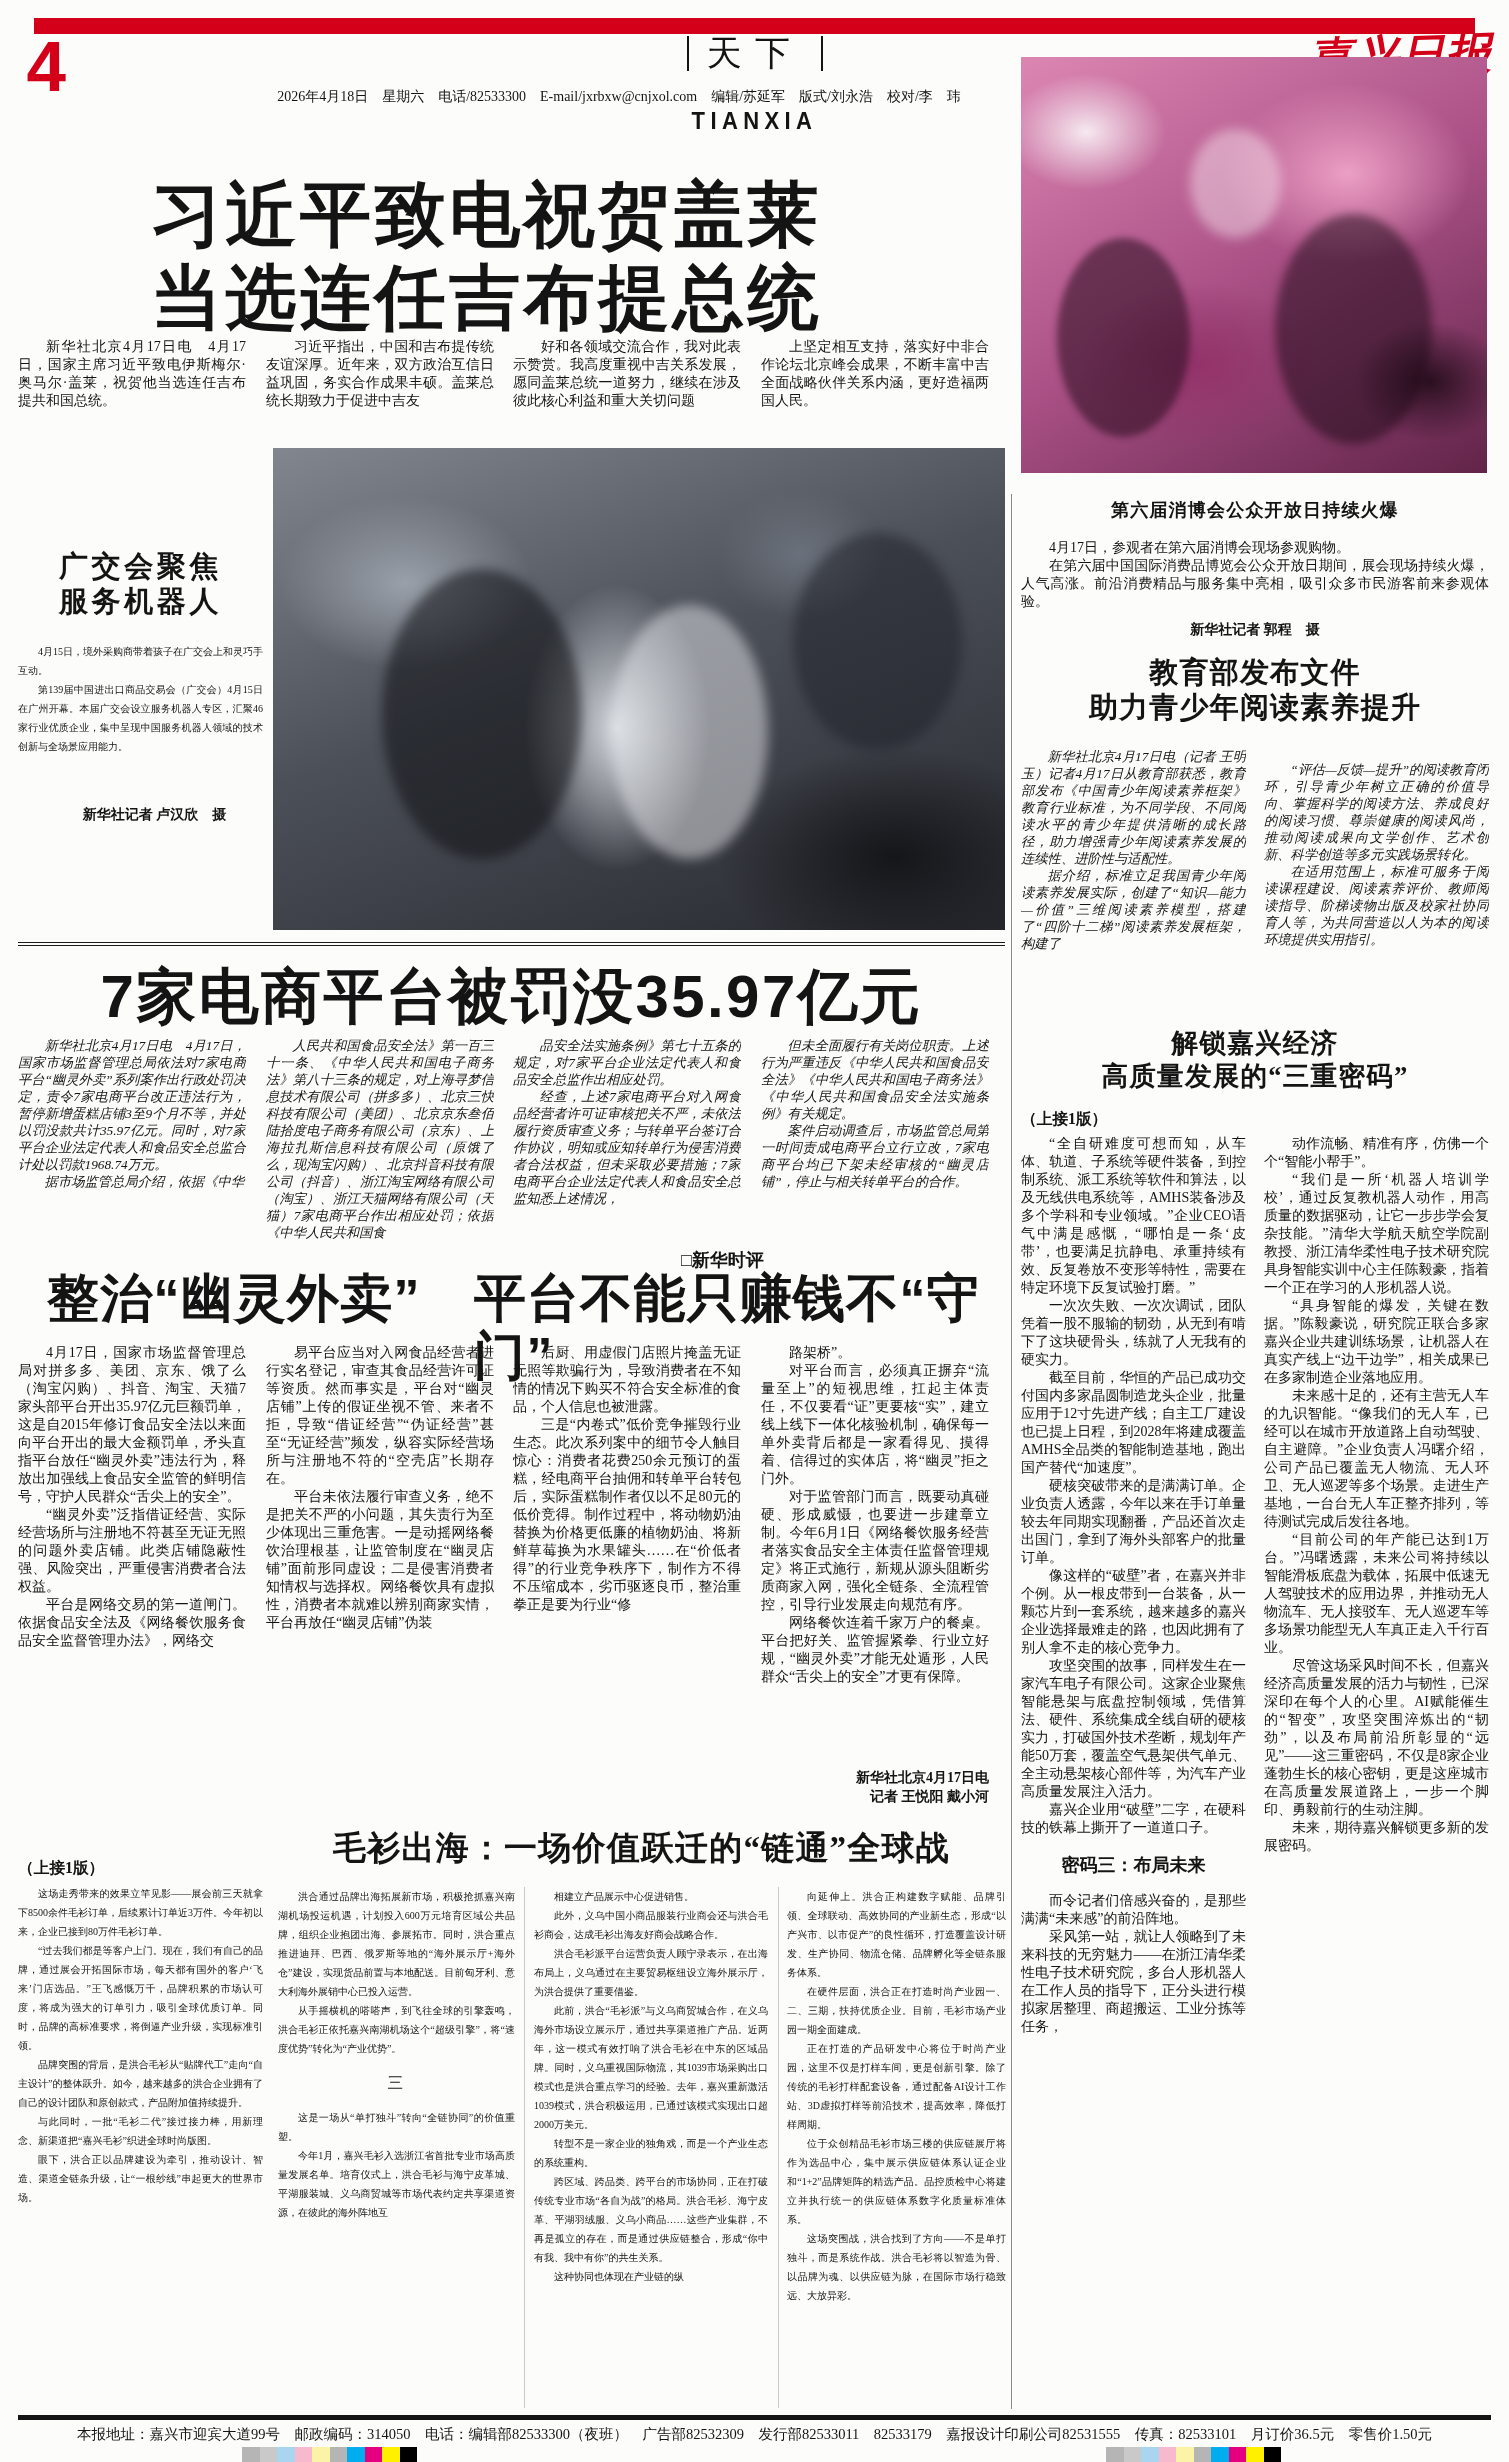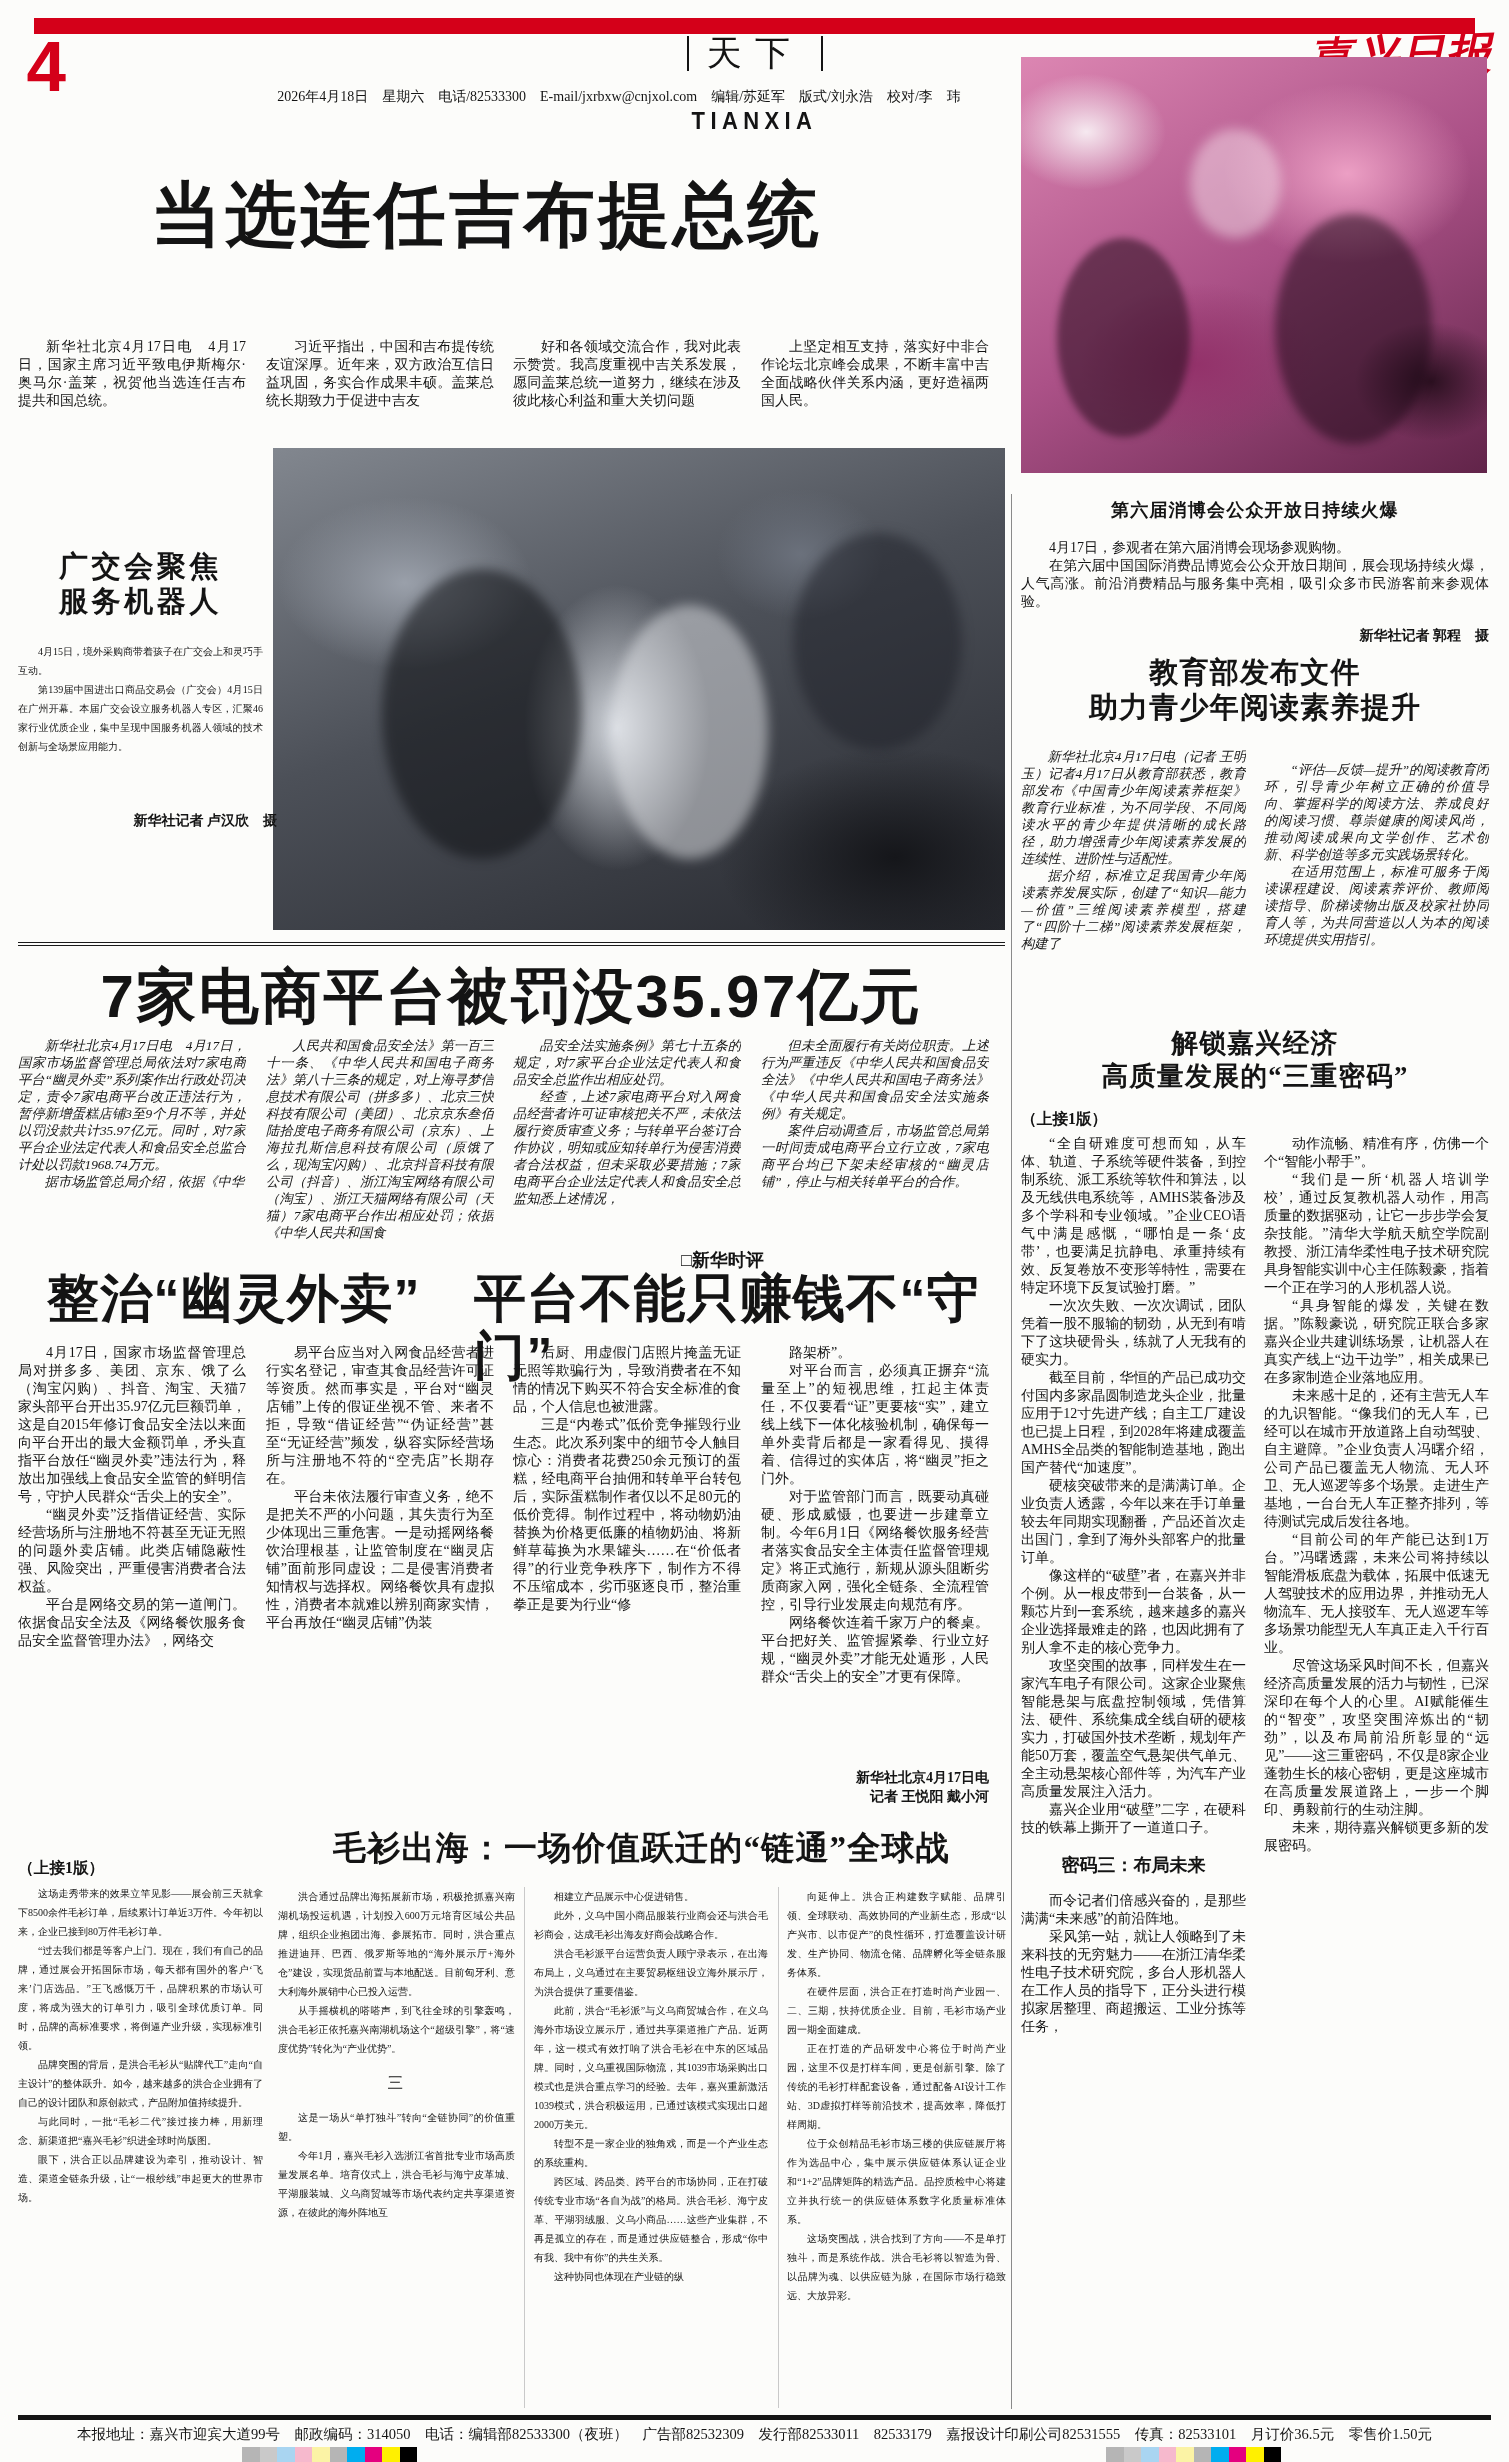--- a/index.html
+++ b/index.html
@@ -7,21 +7,21 @@
         font-family:"Liberation Serif","DejaVu Serif",serif;color:#141414;}
   .abs{position:absolute;}
   .sans{font-family:"Liberation Sans","DejaVu Sans",sans-serif;}
   .red{color:#d40019;}
   .center{text-align:center;}
   .col{position:absolute;text-align:justify;overflow:hidden;}
   .col p{margin:0;text-indent:2em;}
   .t23 p{font-size:14px;line-height:18px;}
   .t22 p{font-size:13.3px;line-height:17px;font-style:italic;}
   .t24 p{font-size:10px;line-height:19px;}
-  .byline{font-weight:bold;text-align:right;font-size:14px;line-height:18px;margin-top:10px;}
+  .byline{font-weight:bold;text-align:center;font-size:14px;line-height:18px;margin-top:4px;}
   .rule-v{position:absolute;width:0.6px;background:#8a8a8a;}
   .rule-col{position:absolute;width:0.6px;background:#c9c9c9;}
   .rule-double{position:absolute;height:1.8px;border-top:1.2px solid #1a1a1a;border-bottom:0.6px solid #1a1a1a;}
   .photo{position:absolute;overflow:hidden;}
   .photo-mid{background:
      radial-gradient(ellipse 205px 139px at 18% 28%, #9aa0aa 0%, rgba(0,0,0,0) 62%),
      radial-gradient(ellipse 169px 260px at 47% 58%, #d4d8de 0%, rgba(0,0,0,0) 55%),
      radial-gradient(ellipse 139px 109px at 72% 22%, #6b717c 0%, rgba(0,0,0,0) 60%),
      radial-gradient(ellipse 254px 157px at 85% 85%, #15161a 0%, rgba(0,0,0,0) 70%),
      linear-gradient(160deg,#82878f 0%,#4c5058 45%,#26282e 100%);}
@@ -62,20 +62,21 @@
     <span style="display:block;width:1.8px;height:35px;background:#141414;"></span>
   </div>
 
   <div class="abs center" style="left:0;top:88px;width:1238px;font-size:14px;">2026年4月18日　星期六　电话/82533300　E-mail/jxrbxw@cnjxol.com　编辑/苏延军　版式/刘永浩　校对/李　玮</div>
 
   <div class="abs sans center" style="left:513px;top:109px;width:483px;font-size:22px;font-weight:900;letter-spacing:5.4px;transform:scaleY(1.05);">TIANXIA</div>
 
   <div class="abs red" style="left:1275px;top:26.6px;width:217px;font-size:45px;font-weight:900;font-style:italic;transform:rotate(-2deg);letter-spacing:1.2px;text-align:right;">嘉兴日报</div>
 
   <div class="abs h-lead" style="left:97px;top:174px;width:779px;">
+    <div>习近平致电祝贺盖莱</div>
     <div>当选连任吉布提总统</div>
   </div>
   <div class="col t23" style="left:18px;top:338px;width:228px;height:91px;">
       <p>新华社北京4月17日电　4月17日，国家主席习近平致电伊斯梅尔·奥马尔·盖莱，祝贺他当选连任吉布提共和国总统。</p>
     </div>
   <div class="col t23" style="left:266px;top:338px;width:228px;height:91px;">
       <p>习近平指出，中国和吉布提传统友谊深厚。近年来，双方政治互信日益巩固，务实合作成果丰硕。盖莱总统长期致力于促进中吉友</p>
     </div>
   <div class="col t23" style="left:513px;top:338px;width:228px;height:91px;">
       <p>好和各领域交流合作，我对此表示赞赏。我高度重视中吉关系发展，愿同盖莱总统一道努力，继续在涉及彼此核心利益和重大关切问题</p>

